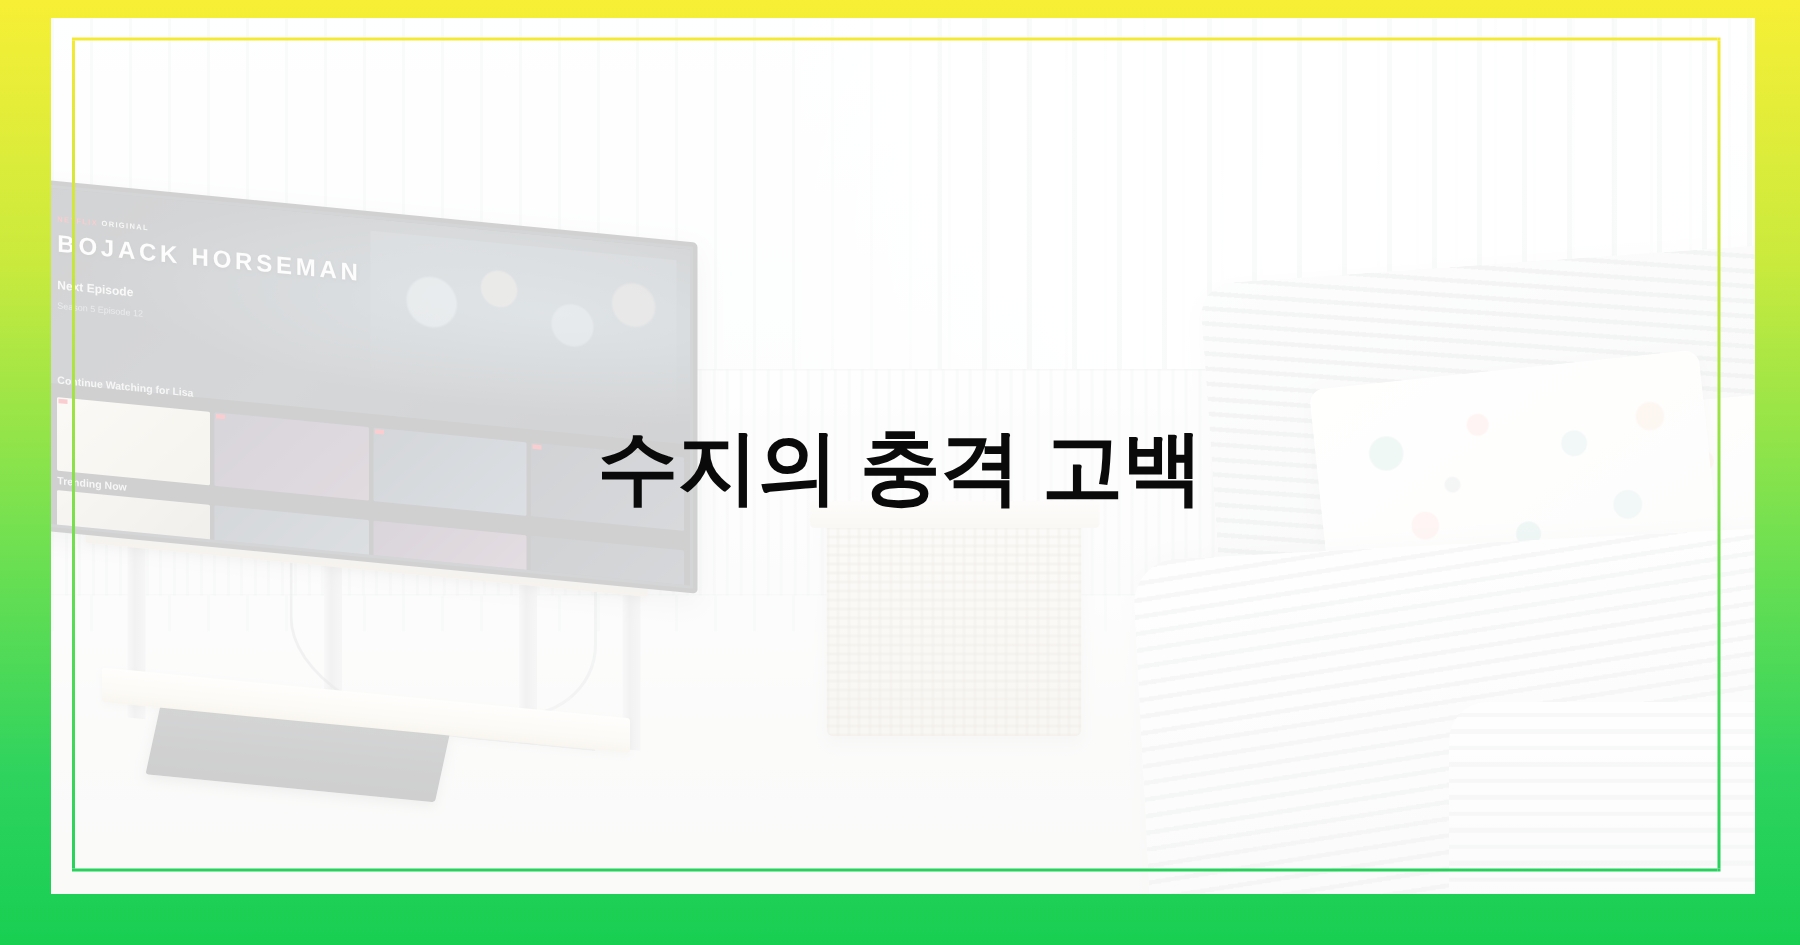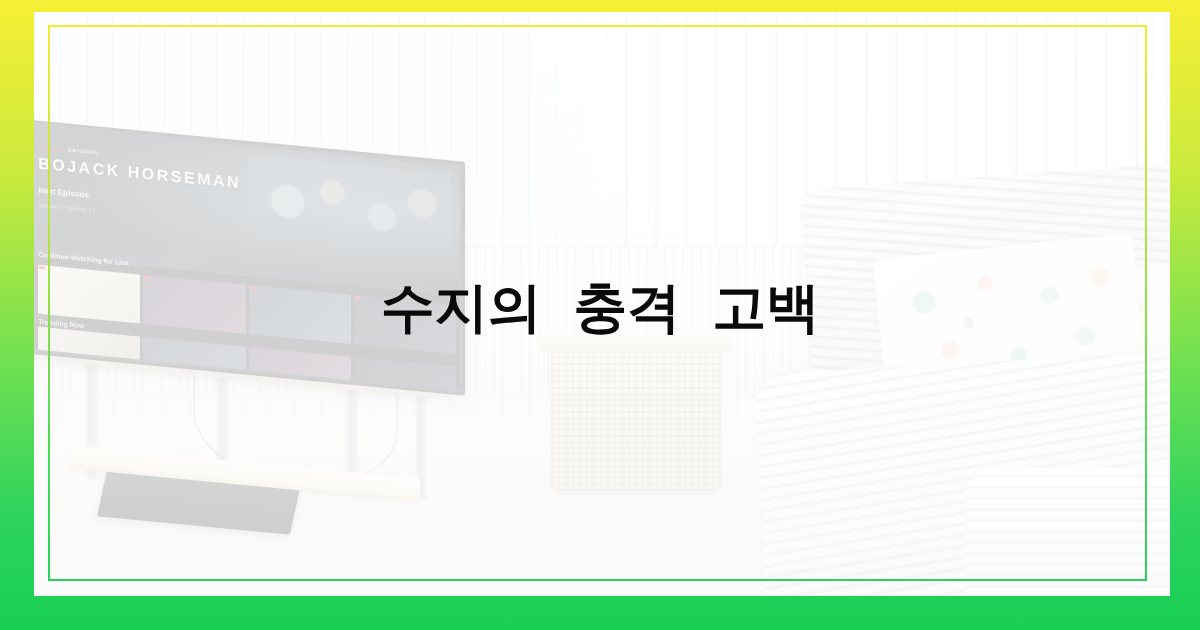--- a/index.html
+++ b/index.html
@@ -282,21 +282,20 @@
   }
 
   
   #headline {
     position:absolute; inset:0;
     display:flex; flex-direction:column;
     align-items:center; justify-content:center;
     gap:0;
     padding-bottom:6px;
     pointer-events:none;
-    font-family:Liberation Mono, monospace;
   }
   #headline .line {
     font-size:54px;
     line-height:74px;
     font-weight:700;
     color:#0a0a0a;
     letter-spacing:-0.5px;
     white-space:nowrap;
     text-align:center;
   }

